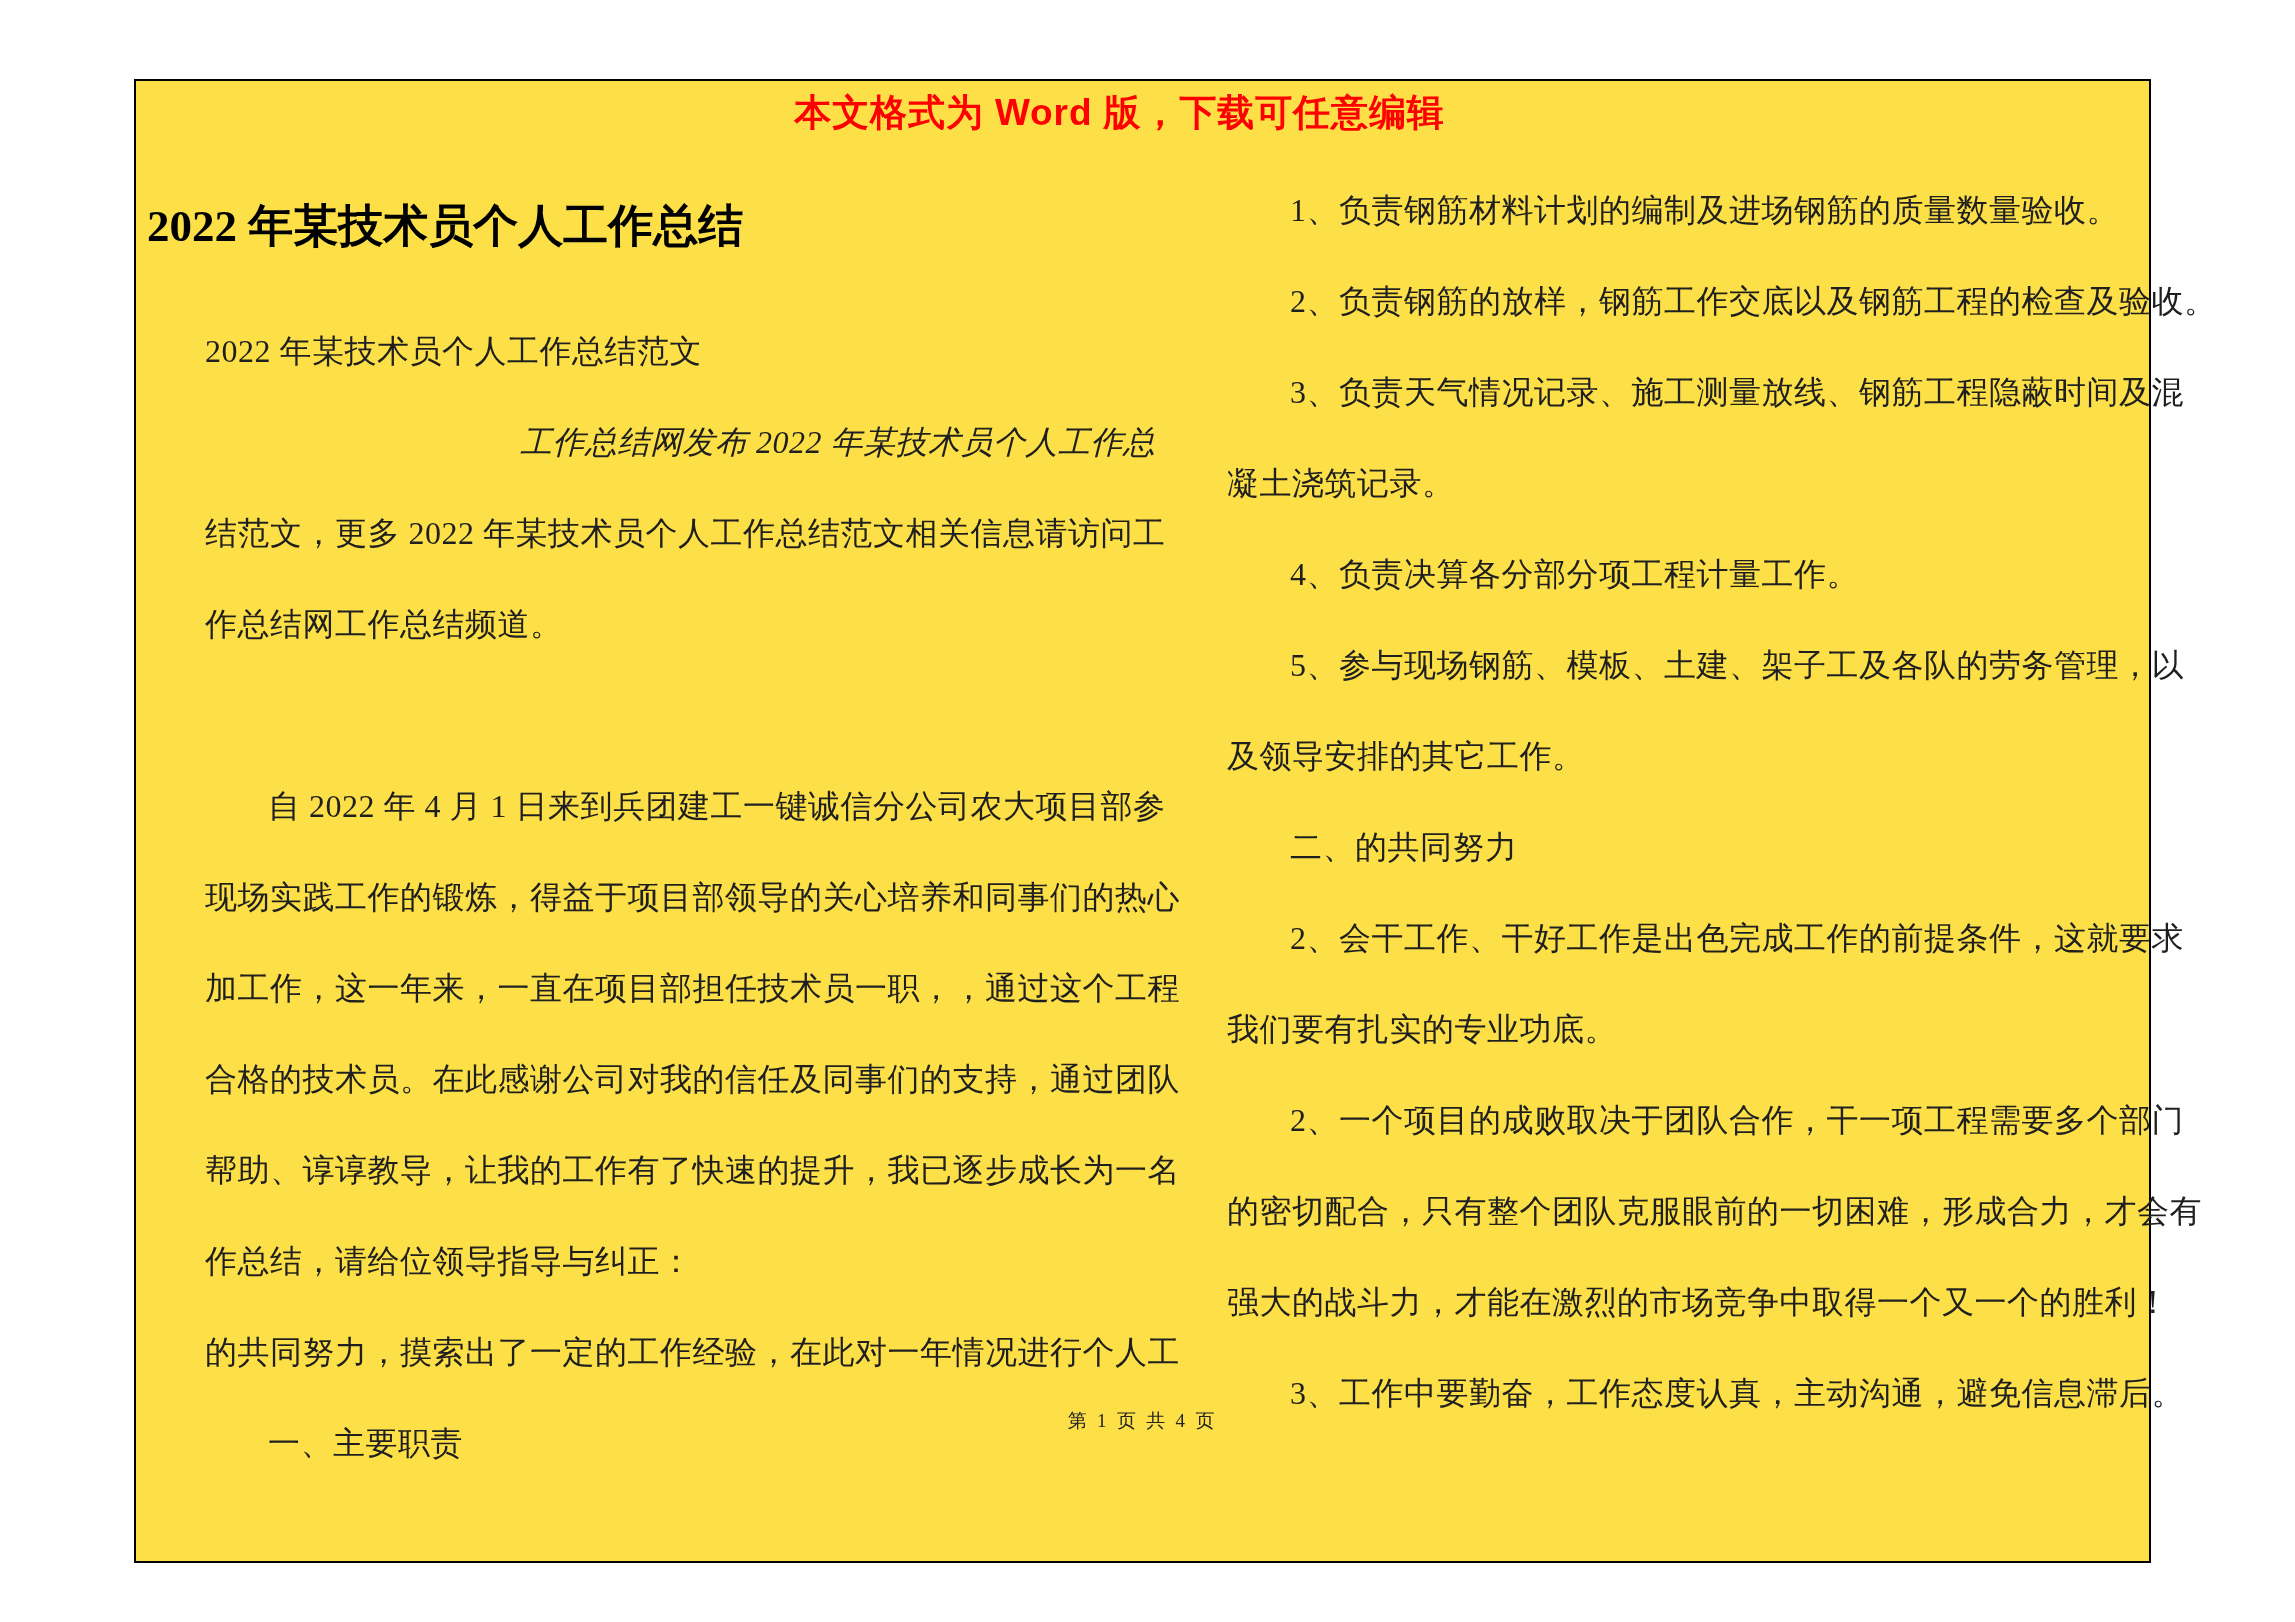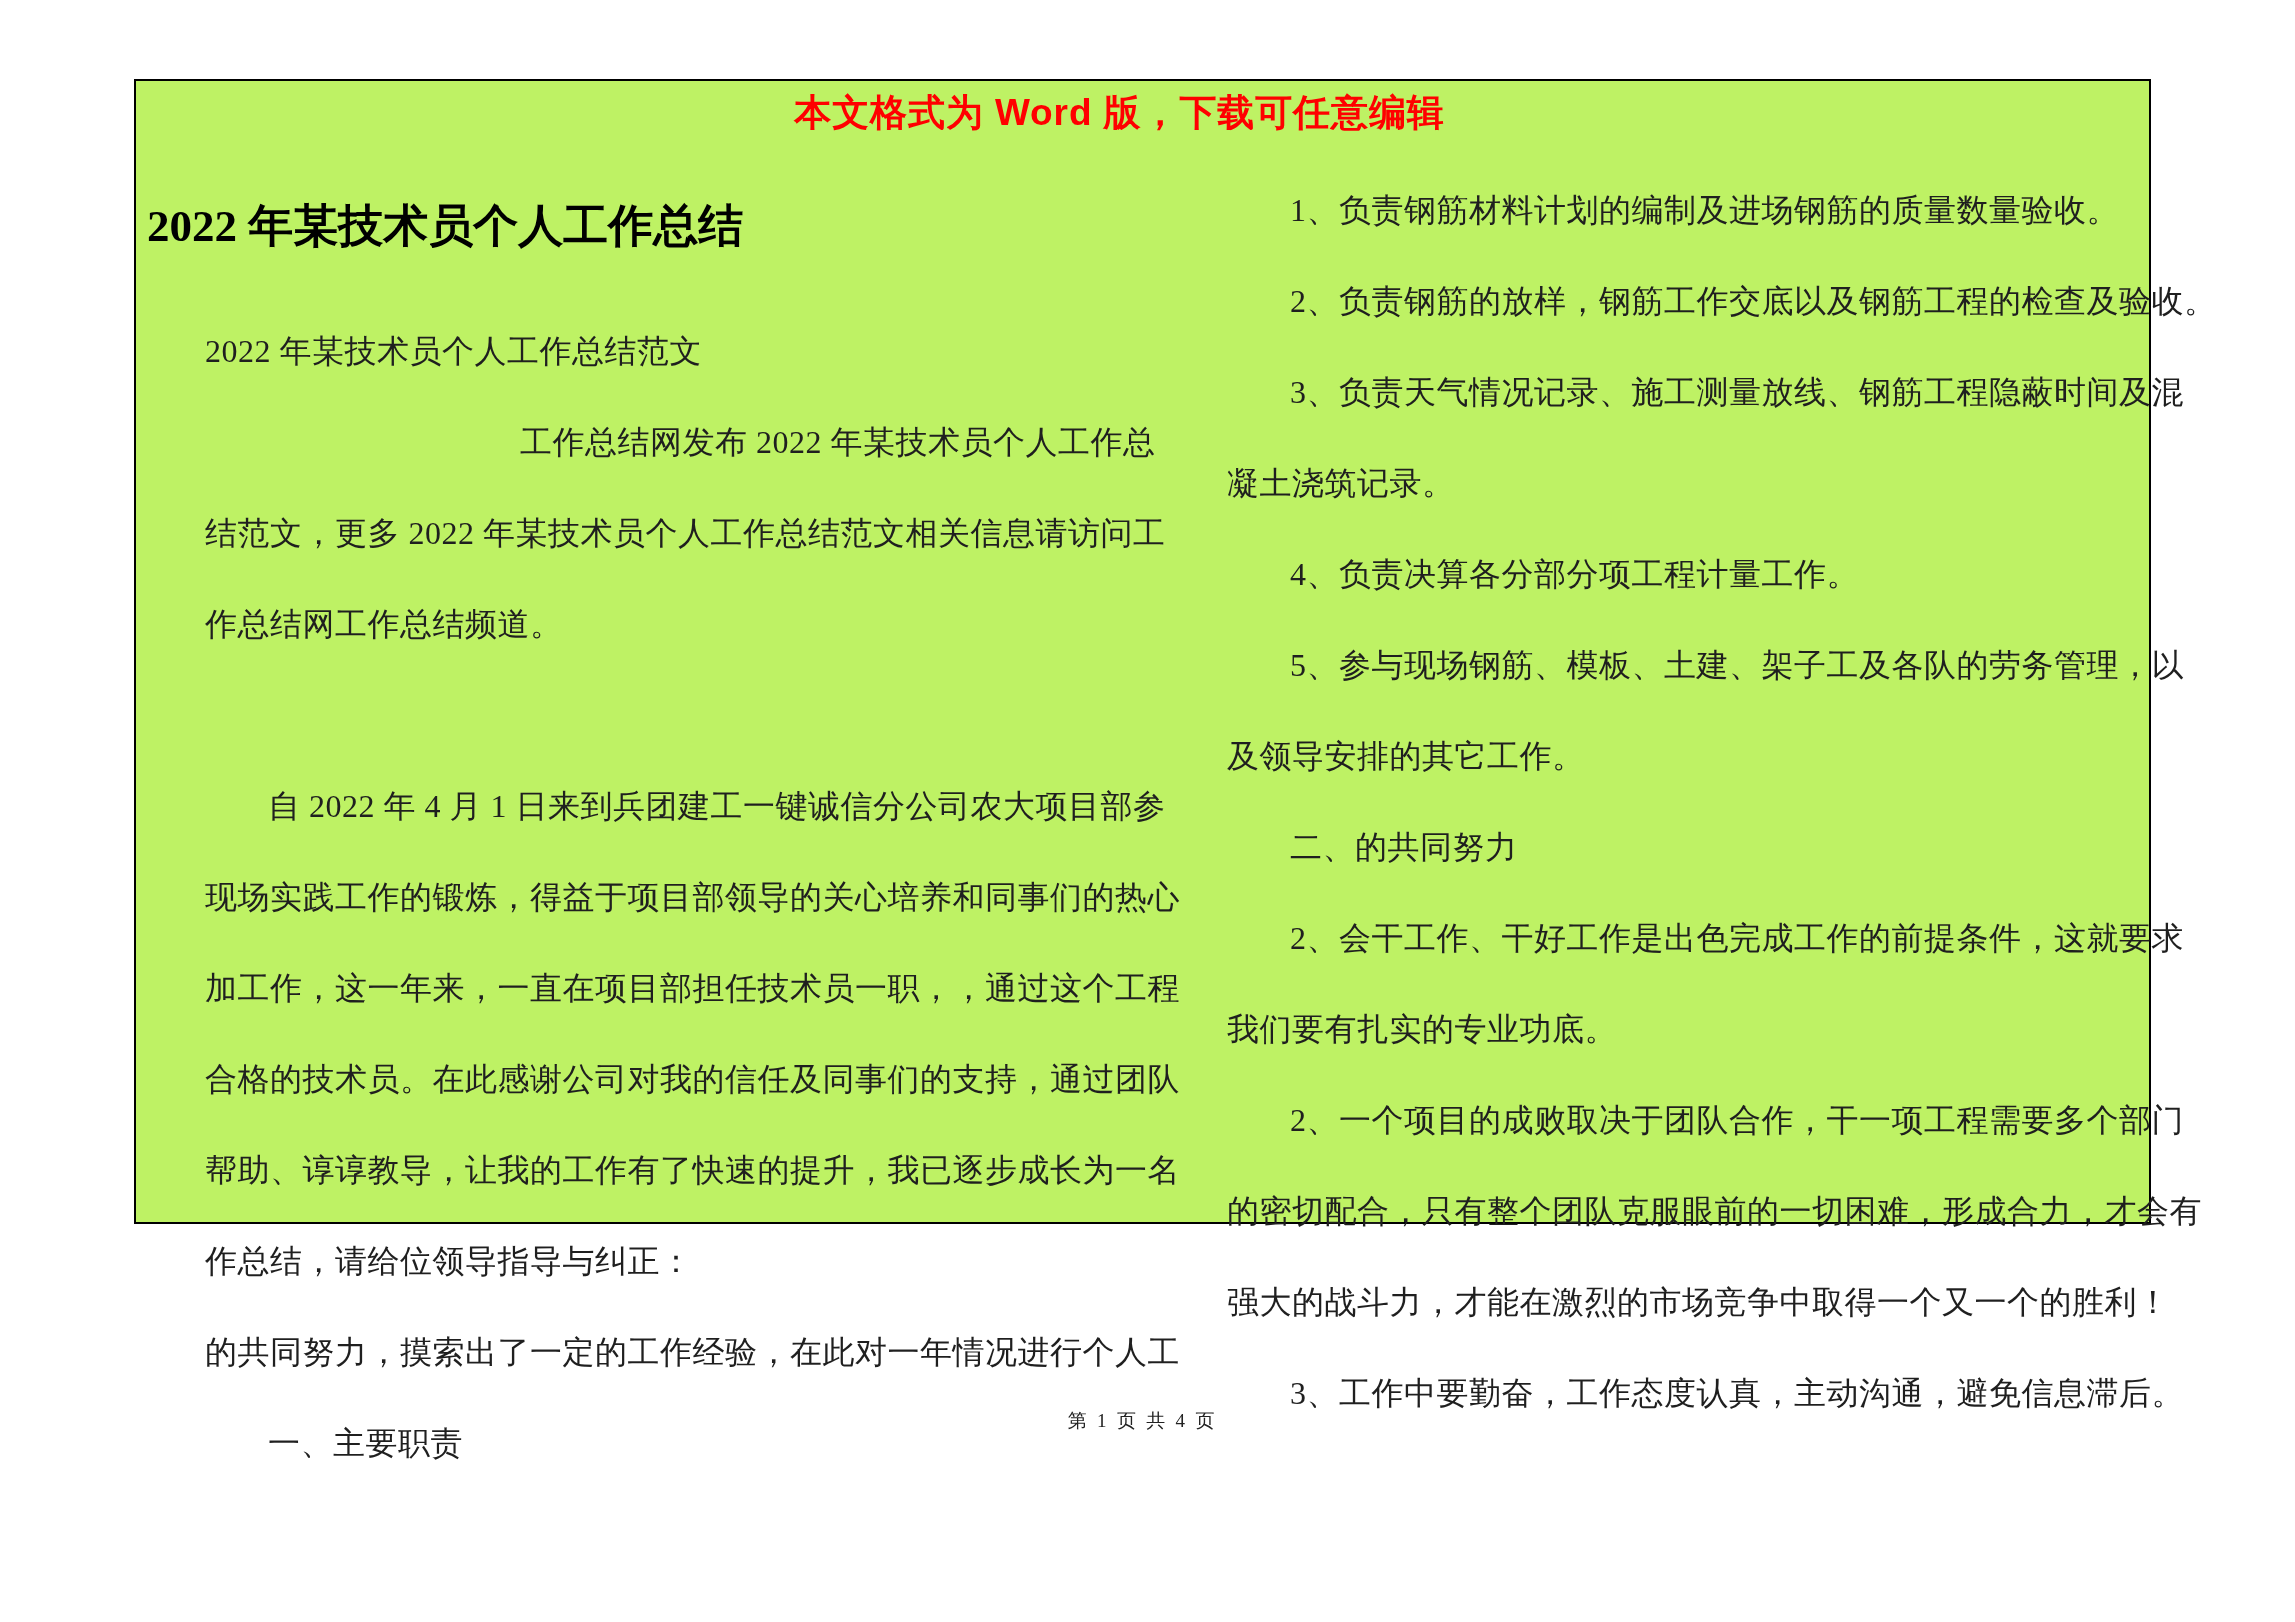--- a/index.html
+++ b/index.html
@@ -9,24 +9,24 @@
     width: 2296px;
     height: 1622px;
     overflow: hidden;
     font-family: "Liberation Serif", "DejaVu Serif", serif;
   }
   .page-frame {
     position: absolute;
     left: 134px;
     top: 79px;
     width: 2017px;
-    height: 1145px;
+    height: 1484px;
     border: 2.8px solid #000000;
     box-sizing: border-box;
-    background: #bef264;
+    background: #fde047;
   }
   .header-notice {
     position: absolute;
     top: 7.4px;
     left: 0;
     width: 100%;
     text-align: center;
     transform: translateX(-23px);
     font-family: "Liberation Sans", "DejaVu Sans", sans-serif;
     font-weight: bold;
@@ -83,21 +83,21 @@
 <body>
 
 <div class="page-frame">
 
   <div class="header-notice" style="color: rgb(255, 0, 0);">本文格式为 Word 版，下载可任意编辑</div>
 
   <div class="doc-title">2022 年某技术员个人工作总结</div>
 
   <div class="col col-left">
       <div class="line" style="padding-left: 0px;">2022 年某技术员个人工作总结范文</div>
-      <div class="line" style="padding-left: 315px;">工作总结网发布 2022 年某技术员个人工作总</div>
+      <div class="line" style="padding-left: 315px; font-style: italic;">工作总结网发布 2022 年某技术员个人工作总</div>
       <div class="line" style="padding-left: 0px;">结范文，更多 2022 年某技术员个人工作总结范文相关信息请访问工</div>
       <div class="line" style="padding-left: 0px;">作总结网工作总结频道。</div>
       <div class="line" style="padding-left: 0px;"></div>
       <div class="line" style="padding-left: 63px;">自 2022 年 4 月 1 日来到兵团建工一键诚信分公司农大项目部参</div>
       <div class="line" style="padding-left: 0px;">现场实践工作的锻炼，得益于项目部领导的关心培养和同事们的热心</div>
       <div class="line" style="padding-left: 0px;">加工作，这一年来，一直在项目部担任技术员一职，，通过这个工程</div>
       <div class="line" style="padding-left: 0px;">合格的技术员。在此感谢公司对我的信任及同事们的支持，通过团队</div>
       <div class="line" style="padding-left: 0px;">帮助、谆谆教导，让我的工作有了快速的提升，我已逐步成长为一名</div>
       <div class="line" style="padding-left: 0px;">作总结，请给位领导指导与纠正：</div>
       <div class="line" style="padding-left: 0px;">的共同努力，摸索出了一定的工作经验，在此对一年情况进行个人工</div>

